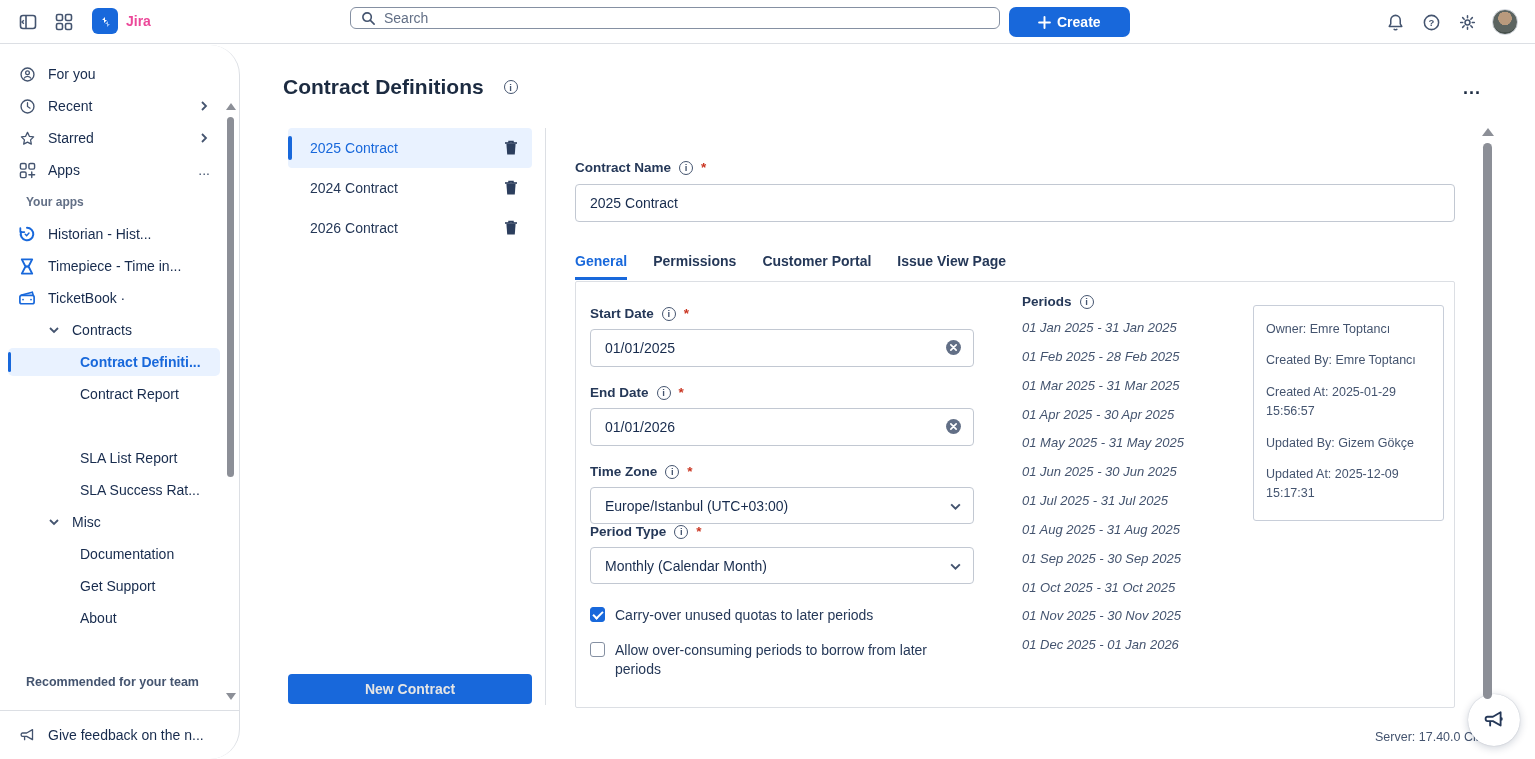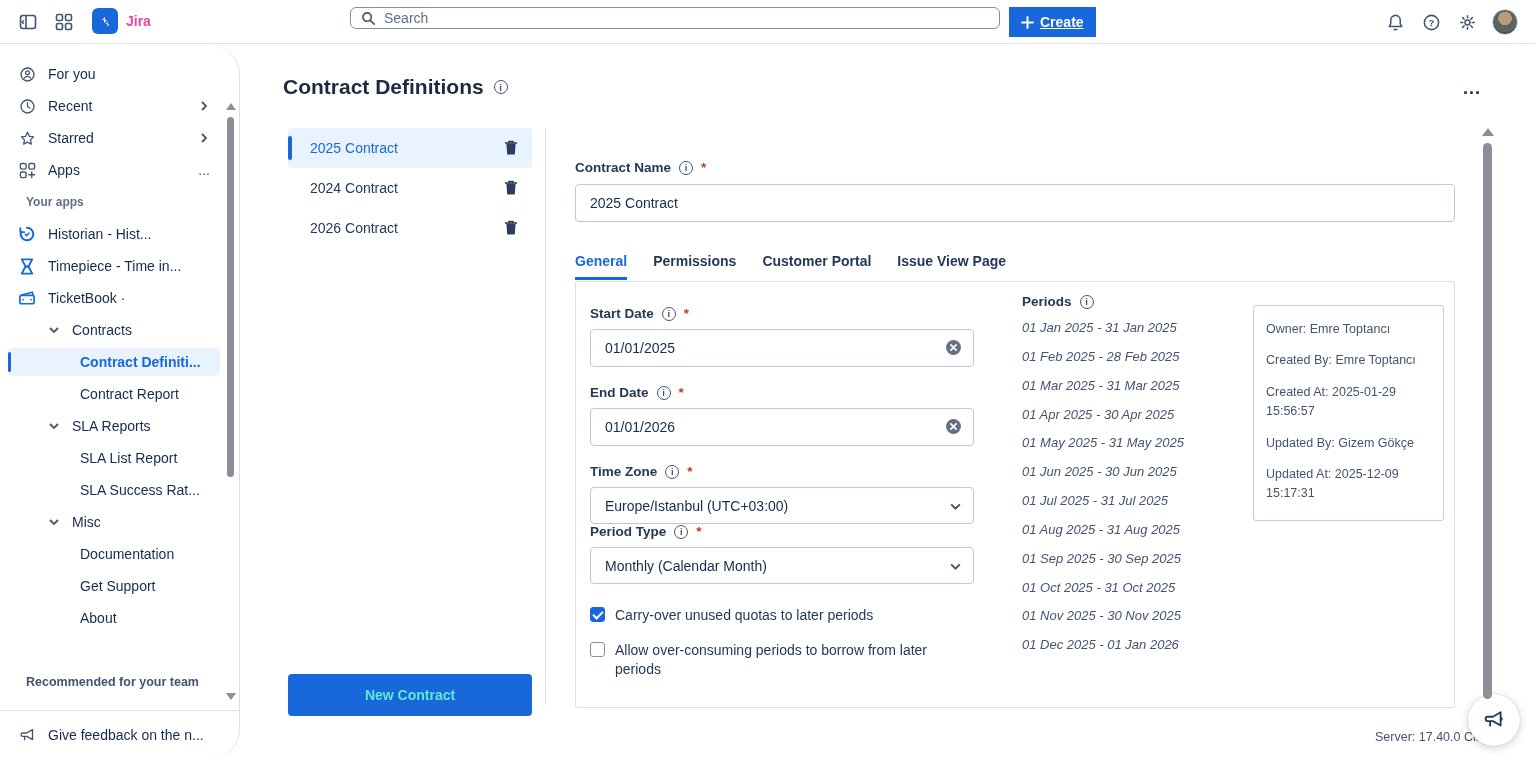--- a/index.html
+++ b/index.html
@@ -8,21 +8,21 @@
   #app { position:relative; width:1535px; height:759px; background:#fff; }
 
   
   .topbar { position:absolute; left:0; top:0; width:1535px; height:44px; background:#fff; border-bottom:1px solid #DCDFE4; z-index:30; }
   .tb-icon-btn { position:absolute; top:8px; width:28px; height:28px; border-radius:4px; display:flex; align-items:center; justify-content:center; color:#44546F; cursor:pointer; }
   .logo-wrap { position:absolute; left:92px; top:8px; display:flex; align-items:center; gap:8px; }
   .jira-logo { width:26px; height:26px; border-radius:6px; background:#1868DB; display:flex; align-items:center; justify-content:center; }
   .app-name { font-size:14px; font-weight:bold; color:#ec4899; }
   .search-box { position:absolute; left:350px; top:7px; width:650px; height:22px; border:1px solid #8590A2; border-radius:6px; background:#fff; display:flex; align-items:center; padding:0 10px; gap:8px; }
   .search-box .ph { font-size:14px; color:#626F86; }
-  .create-btn { position:absolute; left:1009px; top:7px; height:30px; padding:0 12px; background:#1868DB; color:#fff; border:none; border-radius:0; font-size:14px; font-weight:bold; display:flex; align-items:center; gap:6px; cursor:pointer; font-family:inherit;text-decoration:underline; }
+  .create-btn { position:absolute; left:1009px; top:7px; height:30px; padding:0 29px; background:#1868DB; color:#fff; border:none; border-radius:7px; font-size:14px; font-weight:bold; display:flex; align-items:center; gap:6px; cursor:pointer; font-family:inherit; }
   .avatar { position:absolute; left:1492px; top:9px; width:26px; height:26px; border-radius:50%; background:radial-gradient(circle at 50% 35%, #b99a7d 0 34%, #5c6460 35% 70%, #47514c 71%); border:1px solid #d0d4db; cursor:pointer; }
 
   
   .sidebar { position:absolute; left:0; top:45px; width:240px; height:714px; background:#fff; border-right:1px solid #DCDFE4; z-index:20;border-radius:30px; }
   .side-item { position:absolute; left:8px; width:212px; height:28px; display:flex; align-items:center; gap:12px; padding:0 10px; border-radius:5px; font-size:14px; color:#172B4D; cursor:pointer; }
   .side-item .grow { flex:1; }
   .side-item .tail { color:#44546F; }
   .side-icon { width:18px; display:flex; justify-content:center; color:#44546F; font-size:15px; }
   .side-label-sm { position:absolute; left:26px; font-size:12px; font-weight:bold; color:#626F86; }
   .nested-1 { padding-left:40px; }
@@ -32,32 +32,32 @@
   .side-divider { position:absolute; left:0; top:665px; width:239px; height:1px; background:#DCDFE4; }
   .chev { stroke:#44546F; stroke-width:1.8; fill:none; }
 
   
   .sb-scroll-up { position:absolute; left:226px; top:58px; width:0; height:0; border-left:5px solid transparent; border-right:5px solid transparent; border-bottom:7px solid #8c8f97; }
   .sb-scroll-thumb { position:absolute; left:227px; top:72px; width:7px; height:360px; background:#8c8f97; border-radius:4px; }
   .sb-scroll-down { position:absolute; left:226px; top:648px; width:0; height:0; border-left:5px solid transparent; border-right:5px solid transparent; border-top:7px solid #8c8f97; }
 
   
   .main { position:absolute; left:241px; top:45px; width:1294px; height:714px; background:#fff; }
-  .page-title-row { position:absolute; left:42px; top:30px; display:flex; align-items:center; gap:10px; }
+  .page-title-row { position:absolute; left:42px; top:30px; display:flex; align-items:center; gap:20px; }
   .page-title { font-size:21px; font-weight:bold; color:#1C2B41; }
   .more-dots { position:absolute; left:1222px; top:33px; font-size:18px; font-weight:bold; color:#1C2B41; letter-spacing:1px; cursor:pointer; }
 
   .contract-list { position:absolute; left:47px; top:83px; width:244px; }
   .contract-item { position:relative; height:40px; display:flex; align-items:center; padding:0 14px 0 22px; border-radius:4px; font-size:14px; color:#253858; cursor:pointer; }
   .contract-item.selected { background:#E9F2FF; color:#1868DB; }
   .contract-item .c-bar { position:absolute; left:0; top:8px; width:4px; height:24px; background:#1868DB; border-radius:2px; display:none; }
   .contract-item.selected .c-bar { display:block; }
   .contract-item .grow { flex:1; }
   .list-divider { position:absolute; left:304px; top:83px; width:1px; height:577px; background:#DCDFE4; }
-  .new-contract-btn { position:absolute; left:47px; top:629px; width:244px; height:42px; background:#1868DB; color:#5eead4; font-size:14px; font-weight:bold; border:none; border-radius:4px; cursor:pointer; font-family:inherit; }
+  .new-contract-btn { position:absolute; left:47px; top:629px; width:244px; height:30px; background:#1868DB; color:#e5e5e5; font-size:14px; font-weight:bold; border:none; border-radius:4px; cursor:pointer; font-family:inherit; }
 
   
   .form-area { position:absolute; left:334px; top:0; width:880px; }
   .field-label { display:flex; align-items:center; gap:8px; font-size:13.5px; font-weight:bold; color:#253858; }
   .req { color:#CA3521; font-weight:bold; }
   .info-i { width:14px; height:14px; border:1.3px solid #44546F; border-radius:50%; color:#44546F; font-size:9.5px; font-weight:bold; display:inline-flex; align-items:center; justify-content:center; font-style:normal; }
   .text-input { width:100%; height:38px; border:1px solid #C2C8D2; border-radius:4px; font-size:14px; color:#172B4D; padding:0 34px 0 14px; font-family:inherit; background:#fff; }
   .cname-label { position:absolute; left:0; top:115px; }
   .cname-input { position:absolute; left:0; top:139px; width:880px; }
 
@@ -256,26 +256,20 @@
 
     <div class="side-item nested-2 side-selected" style="top:303px">
       <span class="sel-bar"></span>
       <span class="grow">Contract Definiti...</span>
     </div>
 
     <div class="side-item nested-2" style="top:335px">
       <span class="grow">Contract Report</span>
     </div>
 
-    <div class="side-item nested-1" style="top:367px">
-      <svg width="12" height="12" viewBox="0 0 12 12">
-          <path class="chev" d="M2 4l4 4 4-4"></path>
-        </svg>
-      <span class="grow">SLA Reports</span>
-    </div>
 
     <div class="side-item nested-2" style="top:399px">
       <span class="grow">SLA List Report</span>
     </div>
 
     <div class="side-item nested-2" style="top:431px">
       <span class="grow">SLA Success Rat...</span>
     </div>
 
     <div class="side-item nested-1" style="top:463px">

